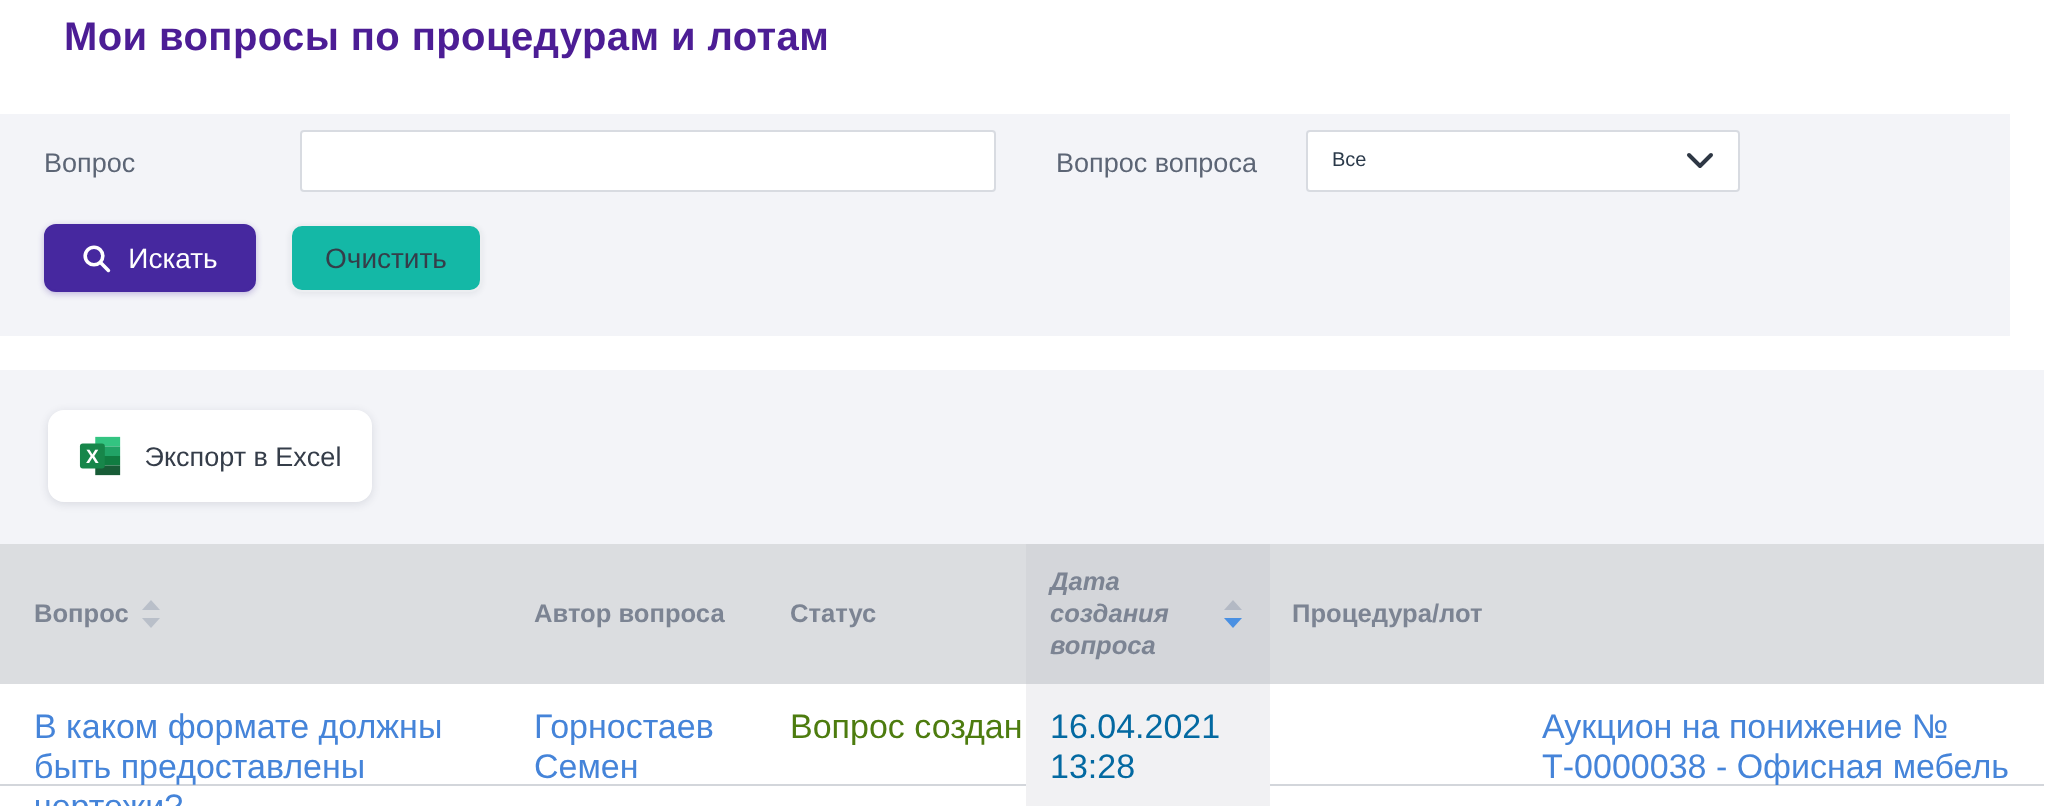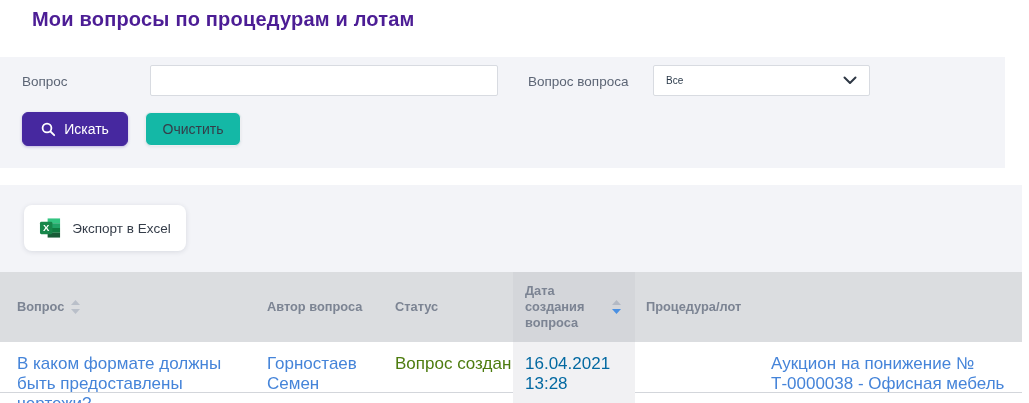--- a/index.html
+++ b/index.html
@@ -65,21 +65,21 @@
   .t-head .cell {
     display:flex; align-items:center;
     font-size:12.8px; font-weight:bold; color:#7c8493; line-height:16px;
   }
   .c1 { padding-left:17px; }
   .c2 { padding-left:14px; }
   .c3 { padding-left:15px; }
   .c4 { padding-left:12px; }
   .c5 { padding-left:15px; }
   .c6 { padding-left:11px; padding-right:10px; }
-  .t-head .c4 { background:#d4d6da; }
+  .t-head .c4 { background:#d4d6da;font-style:italic; }
   .hdr-text-narrow { width:80px; }
   .sort-icon { margin-left:7px; flex:0 0 auto; }
   .t-body { background:#ffffff; height:51px; border-bottom:1px solid #d3d6db; }
   .t-body .cell {
     font-size:17px; line-height:20px; padding-top:12px;
   }
   .t-body .c1 { padding-right:28px; }
   .t-body .c2 { padding-right:30px; }
   .t-body .c4 { background:#f1f1f3; color:#0369a1; }
   .t-sliver { height:10px; background:#ffffff; }

